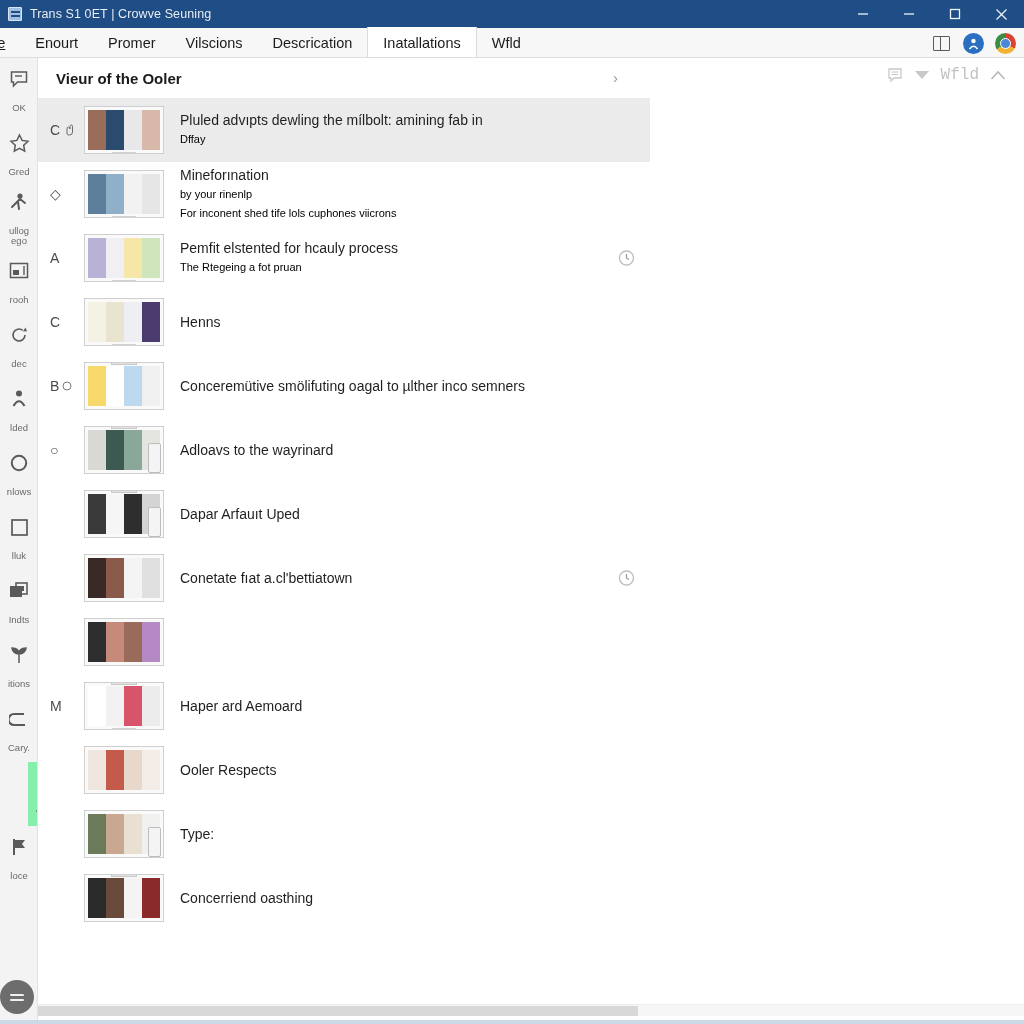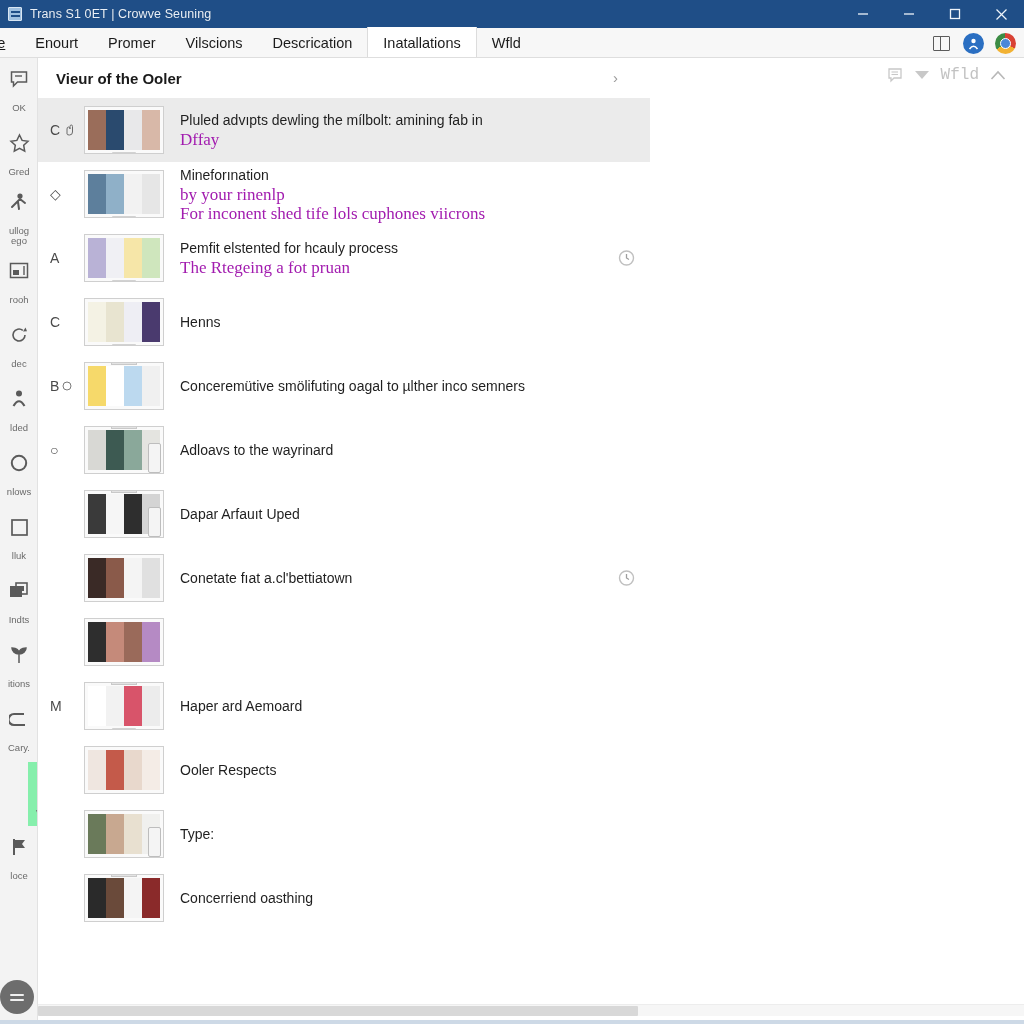--- a/index.html
+++ b/index.html
@@ -161,21 +161,21 @@
   .thumb .clip-top {
     position: absolute; left: 50%; top: -5px; transform: translateX(-50%);
     width: 26px; height: 7px; background: #e3e3e3; border: 1px solid #c9c9c9;
   }
   .thumb .phone {
     position: absolute; right: 2px; bottom: 0px; width: 13px; height: 30px;
     background: #f4f4f4; border: 1px solid #bdbdbd; border-radius: 2px;
   }
   .row-text { flex: 1; min-width: 0; padding-left: 6px; }
   .row-title { font-size: 14px; color: #1f1f1f; line-height: 19px; }
-  .row-sub { font-size: 17px; color: #a21caf; line-height: 19px; font-family: Liberation Serif, serif; }
+  .row-sub { font-size: 11px; color: #000000; line-height: 19px; }
   .row-trail {
     position: absolute; left: 580px; top: 50%; transform: translateY(-50%);
     color: #b9b9b9;
   }
   .row-trail svg { display:block; }
 
   
   .pal { flex: 1; height: 100%; }
 
   

